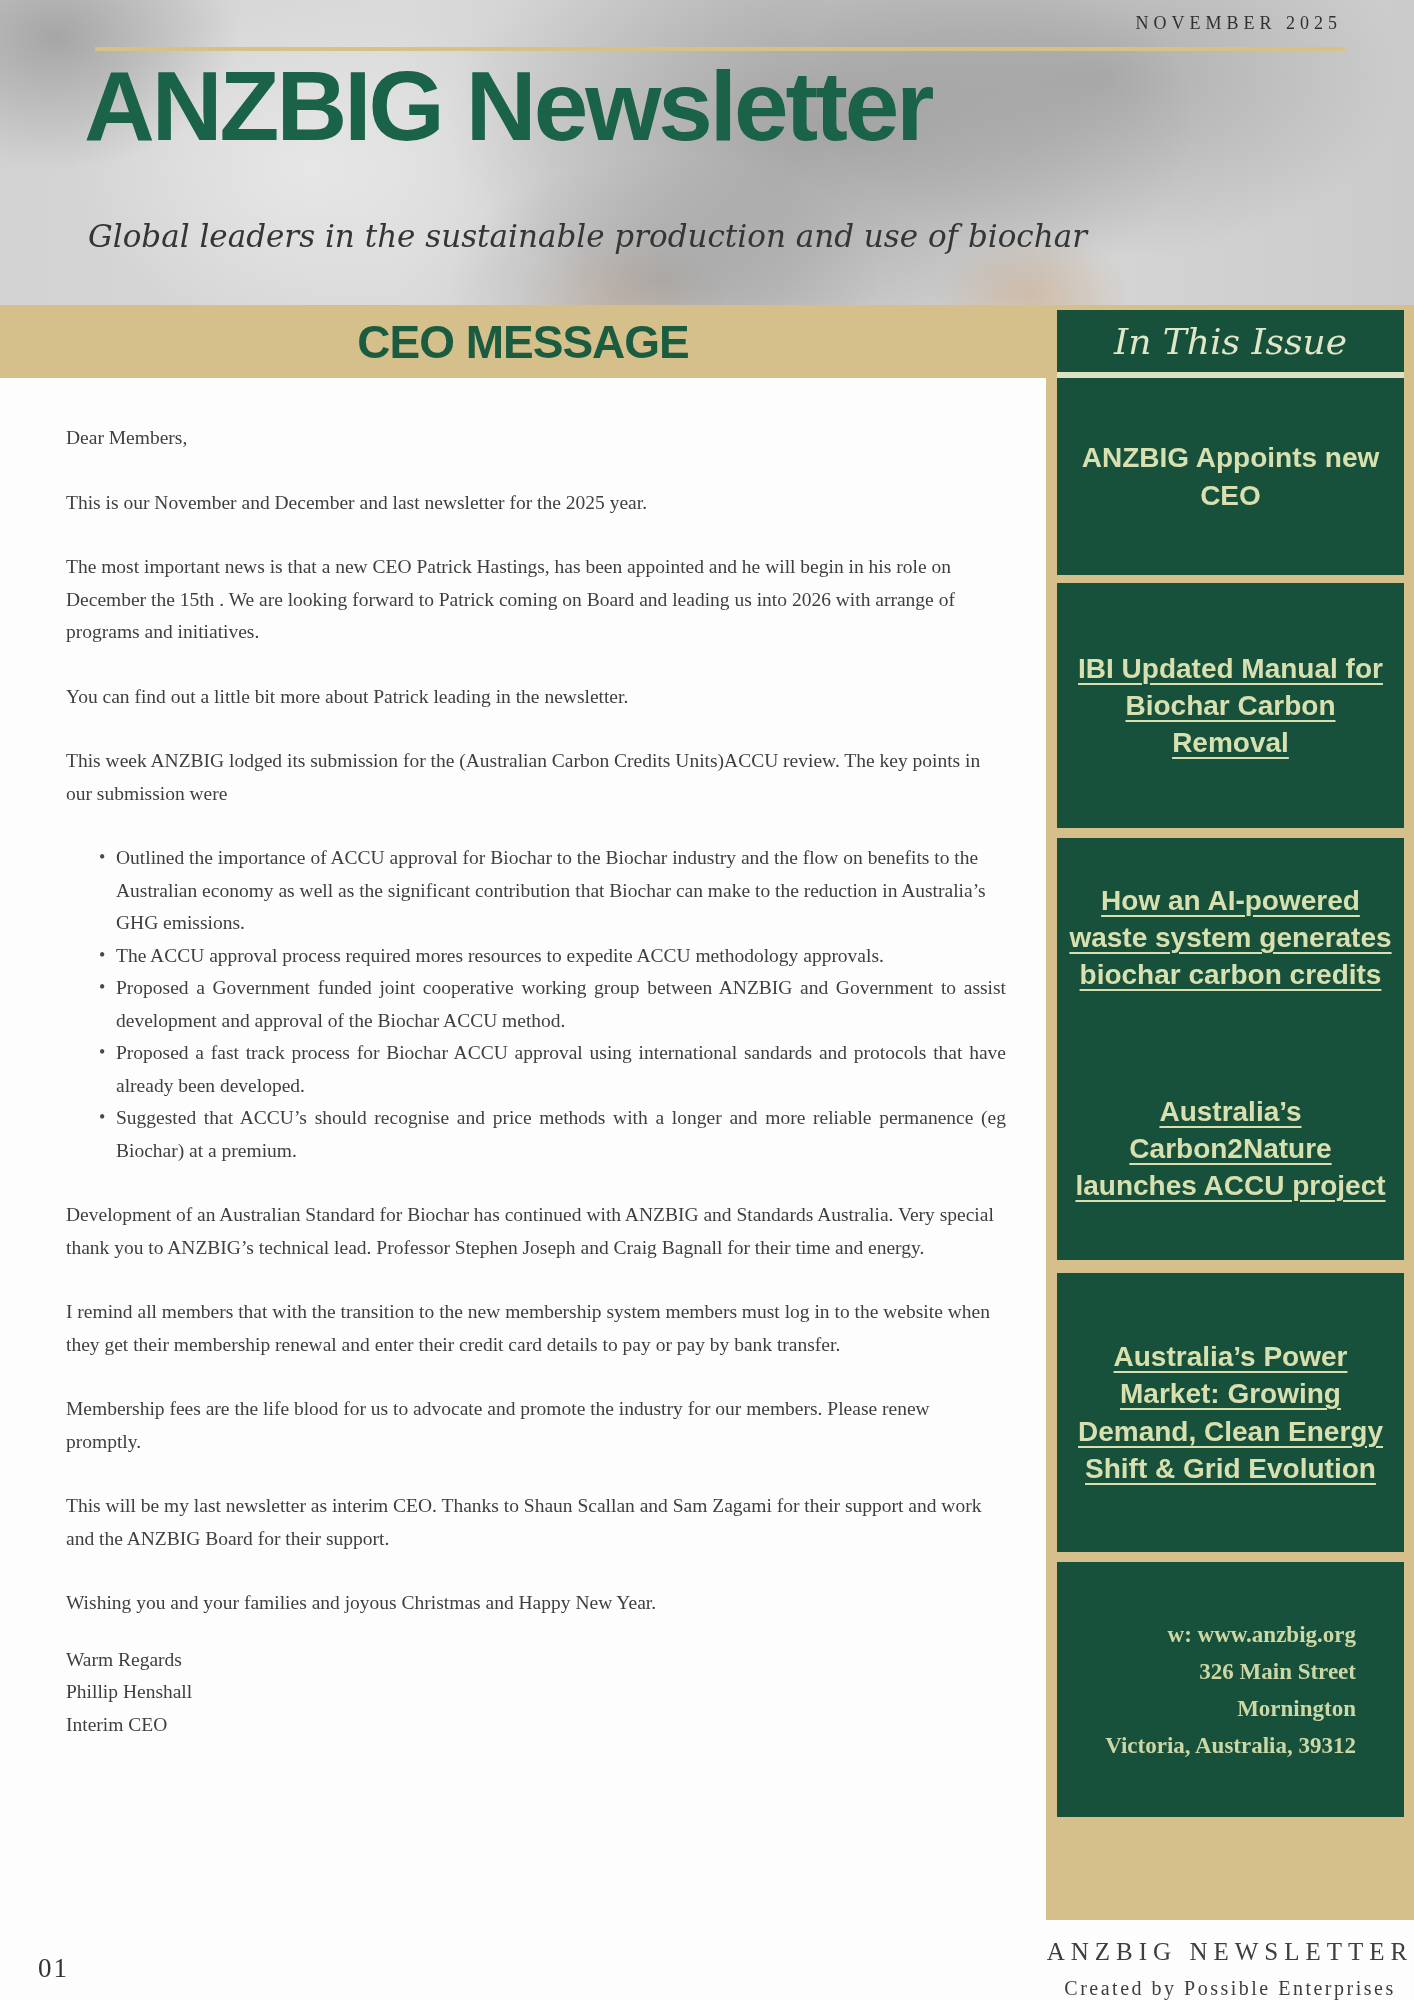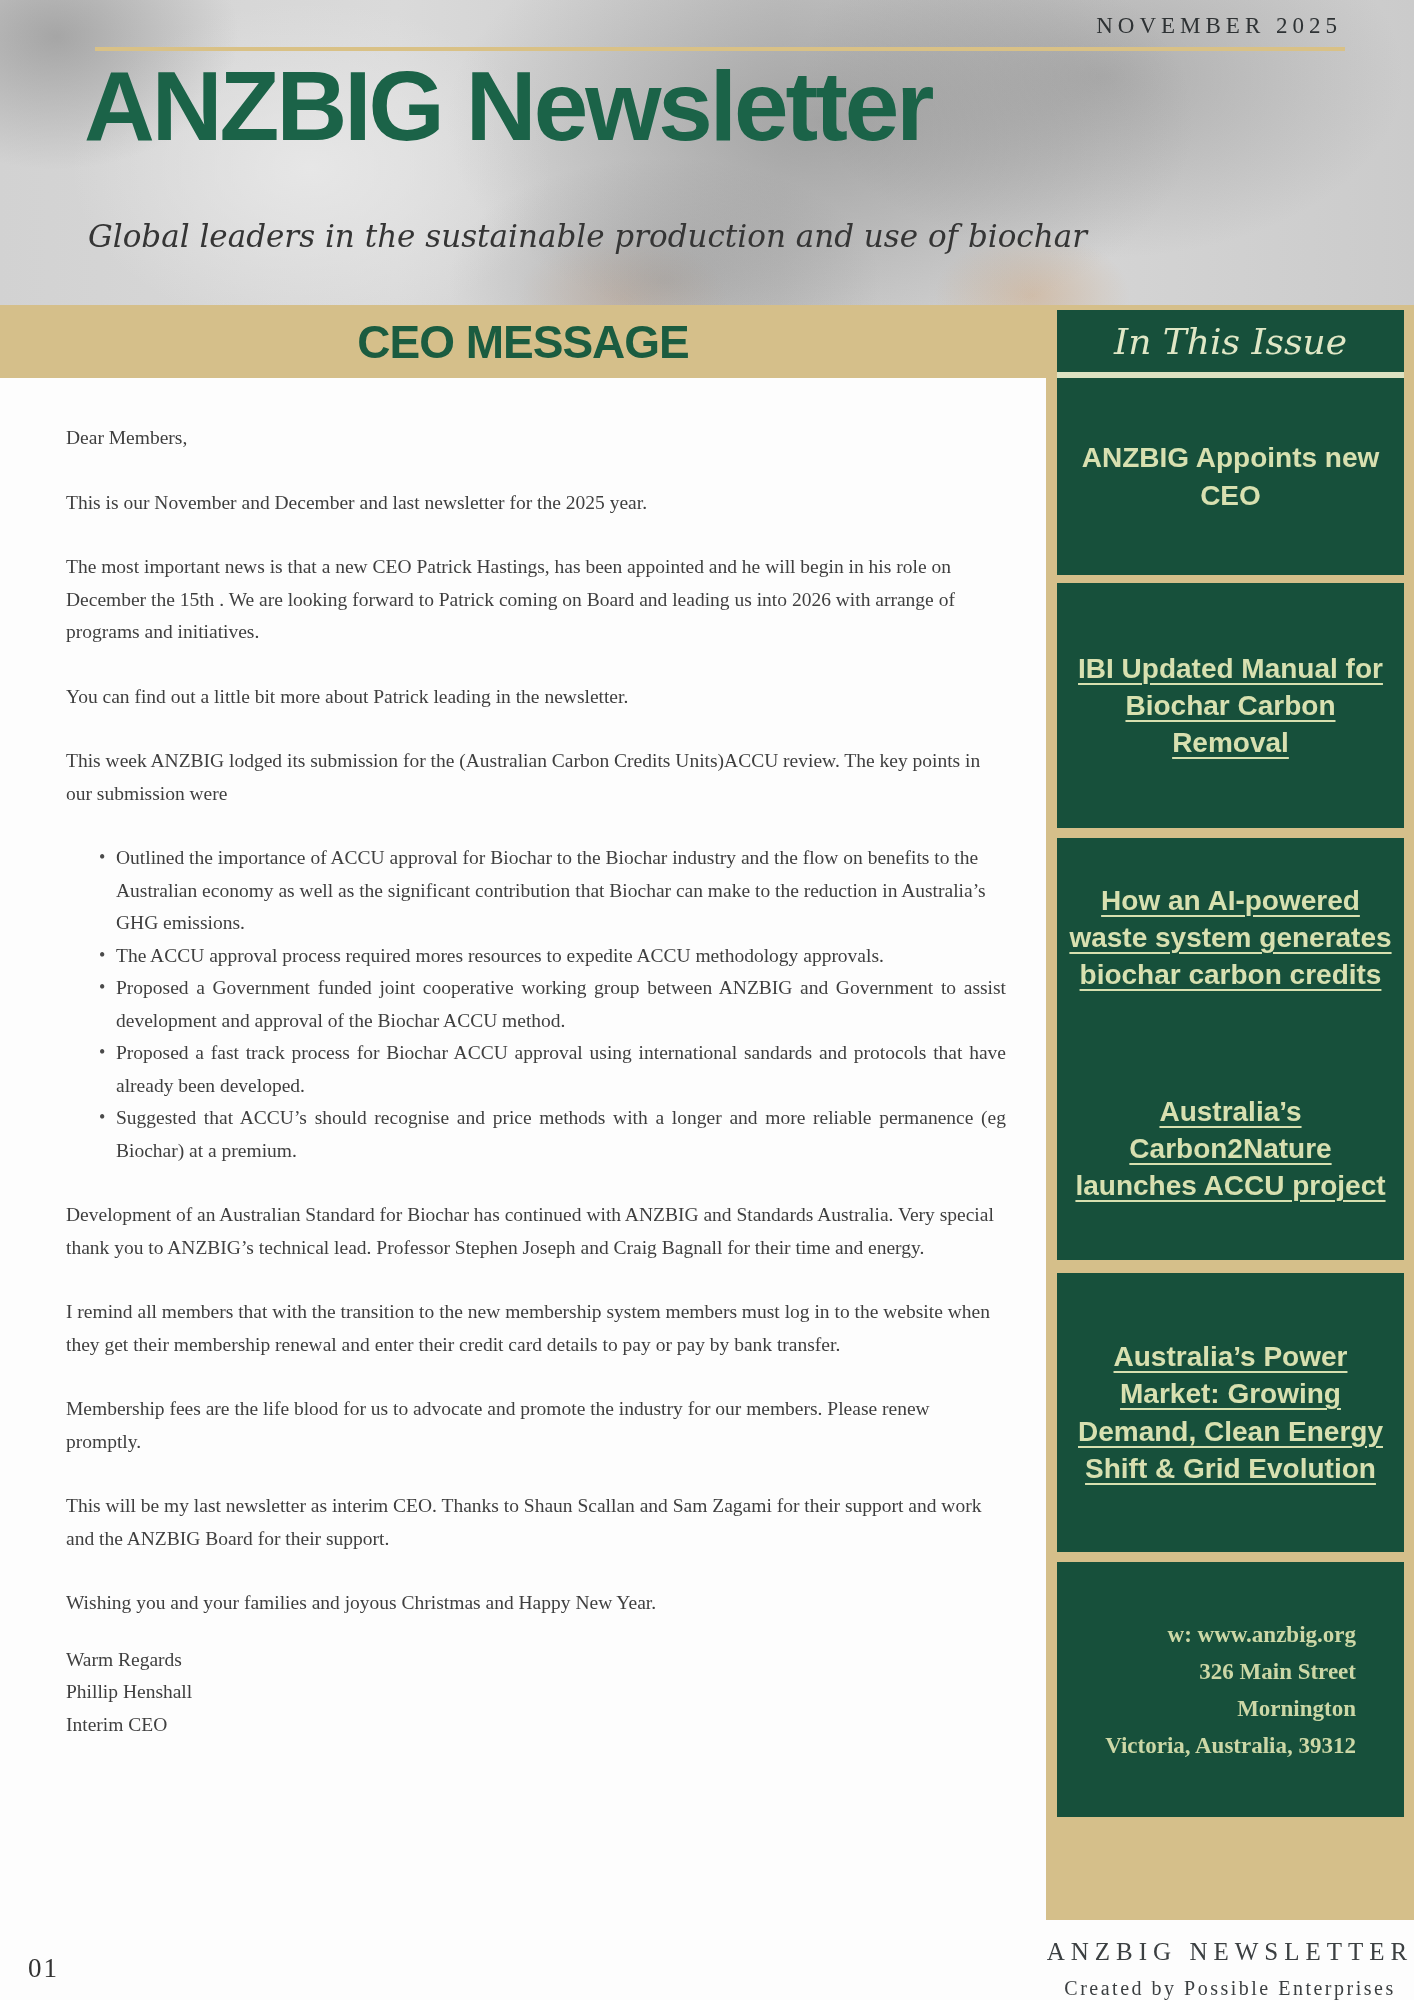--- a/index.html
+++ b/index.html
@@ -21,21 +21,21 @@
       radial-gradient(ellipse 520px 300px at 58% 40%, rgba(105,105,105,.40), transparent 72%),
       radial-gradient(ellipse 430px 260px at 78% 25%, rgba(120,120,120,.42), transparent 70%),
       radial-gradient(ellipse 300px 170px at 47% 92%, rgba(125,125,125,.38), transparent 72%),
       radial-gradient(ellipse 150px 90px at 44% 98%, rgba(214,178,150,.40), transparent 70%),
       radial-gradient(ellipse 140px 90px at 73% 97%, rgba(205,155,105,.38), transparent 70%),
       radial-gradient(ellipse 320px 220px at 22% 55%, rgba(232,232,232,.9), transparent 75%),
       linear-gradient(90deg,#d2d2d2,#dadada 28%,#c9c9c9 55%,#d4d4d4 78%,#cbcbcb);
   }
   .issue-date{
     position:absolute;top:13px;right:72px;
-    font-size:23px;letter-spacing:5px;color:var(--dark);
+    font-size:18px;letter-spacing:5px;color:var(--dark);
   }
   .gold-rule{
     position:absolute;top:47px;left:95px;width:1250px;height:4px;
     background:#d9c186;
   }
   .nl-title{
     position:absolute;top:55px;left:84px;
     font-family:"Liberation Sans", sans-serif;font-weight:700;
     font-size:98px;line-height:1.05;letter-spacing:-3px;color:var(--title-green);
     white-space:nowrap;
@@ -108,21 +108,21 @@
   
   .footer-name{
     position:absolute;left:1046px;top:1938px;width:368px;text-align:center;
     font-size:25px;letter-spacing:6px;color:#3b3f41;white-space:nowrap;
   }
   .footer-credit{
     position:absolute;left:1046px;top:1977px;width:368px;text-align:center;
     font-size:20px;letter-spacing:2.5px;color:#3b3f41;white-space:nowrap;
   }
   .page-num{
-    position:absolute;left:28px;top:1953px;
+    position:absolute;left:38px;top:1953px;
     font-size:27px;color:#333333;letter-spacing:2px;
   }
 </style>
 </head>
 <body>
 
 <div class="page">
 
   <div class="masthead"></div>
   <div class="issue-date">NOVEMBER 2025</div>

